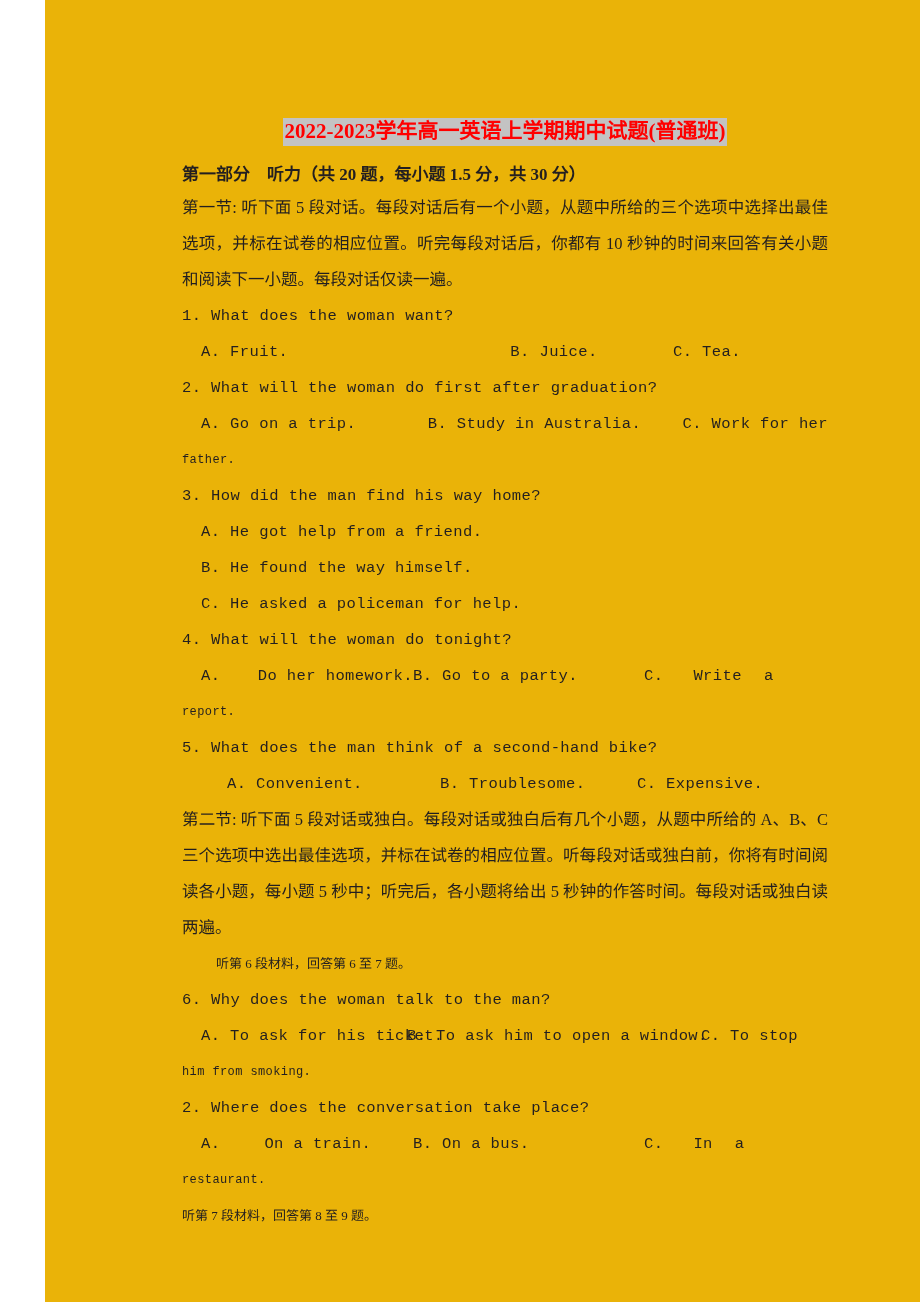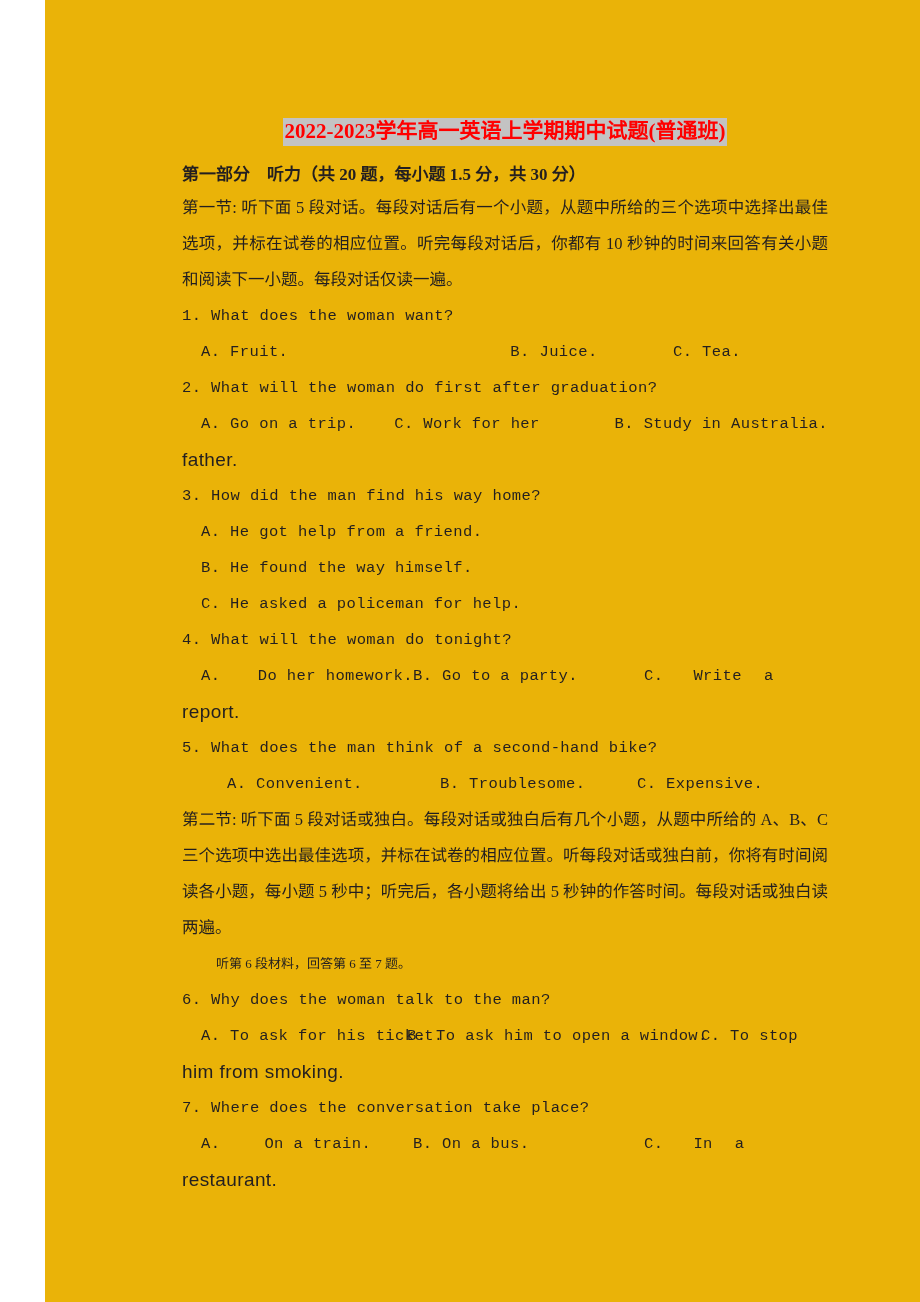--- a/index.html
+++ b/index.html
@@ -137,22 +137,22 @@
   .opt-row-just .opt-a { display: flex; }
   .opt-row-just .gap-a { display: inline-block; width: 44px; }
   .opt-row-just .opt:nth-child(1) { width: 212px; }
   .opt-row-just .opt:nth-child(2) { width: 231px; }
   .opt-row-just .opt:last-child { display: flex; }
   .opt-row-just .gap-c { display: inline-block; width: 30px; }
   .opt-row-just .gap-c2 { display: inline-block; width: 22px; }
 
   
   .cont-line {
-    font-family: Liberation Sans, sans-serif;
-    font-size: 19px;
+    font-family: Liberation Mono, monospace;
+    font-size: 12px;
     line-height: 36px;
     letter-spacing: 0.4px;
     margin: 0;
     white-space: nowrap;
   }
 </style>
 </head>
 <body>
 
 <div class="page">
@@ -169,22 +169,22 @@
     <p class="q-stem">1. What does the woman want?</p>
     <div class="opt-row cols-q1">
       <span class="opt">A. Fruit.</span>
       <span class="opt">B. Juice.</span>
       <span class="opt">C. Tea.</span>
     </div>
 
     <p class="q-stem">2. What will the woman do first after graduation?</p>
     <div class="opt-row cols-q2">
       <span class="opt">A. Go on a trip.</span>
+      <span class="opt">B. Study in Australia.</span>
       <span class="opt">C. Work for her</span>
-      <span class="opt">B. Study in Australia.</span>
     </div>
     <p class="cont-line">father.</p>
 
     <p class="q-stem">3. How did the man find his way home?</p>
     <p class="opt-line">A. He got help from a friend.</p>
     <p class="opt-line">B. He found the way himself.</p>
     <p class="opt-line">C. He asked a policeman for help.</p>
 
     <p class="q-stem"> 4. What will the woman do tonight?</p>
     <div class="opt-row-just">
@@ -215,33 +215,34 @@
     <p class="cn-line indent2">听第 6 段材料，回答第 6 至 7 题。</p>
 
     <p class="q-stem">6. Why does the woman talk to the man?</p>
     <div class="opt-row cols-q6">
       <span class="opt">A. To ask for his ticket.</span>
       <span class="opt">B. To ask him to open a window.</span>
       <span class="opt">C.  To  stop</span>
     </div>
     <p class="cont-line">him from smoking.</p>
 
-    <p class="q-stem">7. Where does the conversation take place?</p>
+    <p class="q-stem">2. Where does the conversation take place?</p>
     <div class="opt-row-just">
       <span class="opt opt-a">
         <span>A.</span>
         <span class="gap-a"></span>
         <span>On a train.</span>
       </span>
       <span class="opt">B. On a bus.</span>
       <span class="opt">
         <span>C.</span>
         <span class="gap-c"></span>
         <span>In</span>
         <span class="gap-c2"></span>
         <span>a</span>
       </span>
     </div>
     <p class="cont-line">restaurant.</p>
 
+    <p class="cn-line">听第 7 段材料，回答第 8 至 9 题。</p>
 
   </div>
 </div>
 
 </body></html>

